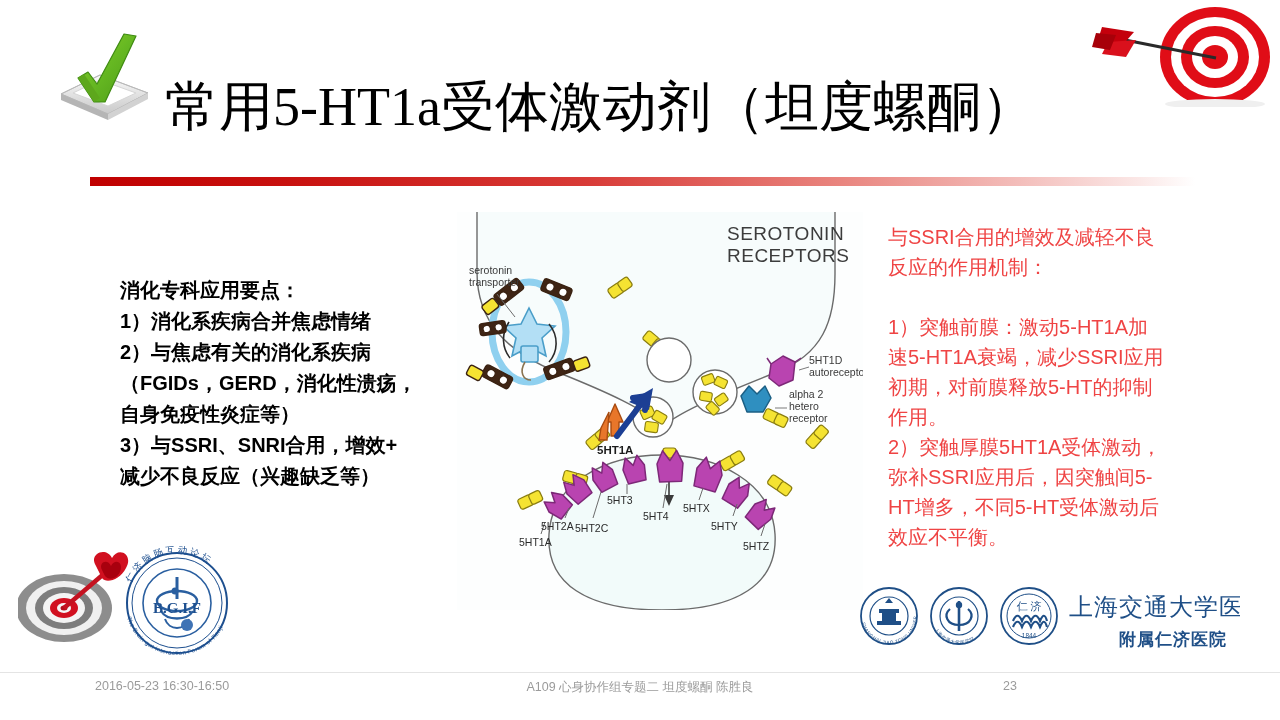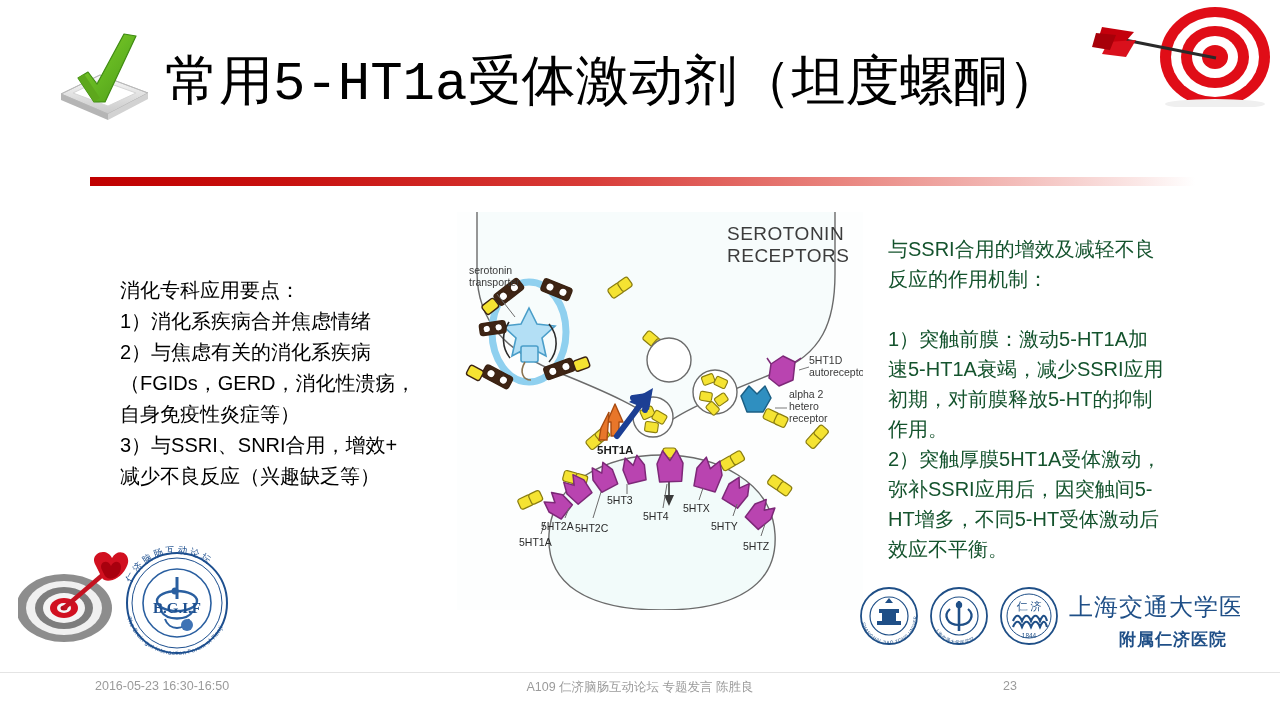--- a/index.html
+++ b/index.html
@@ -12,23 +12,23 @@
   #slide {
     position: relative;
     width: 1280px; height: 720px;
     background: #ffffff;
     overflow: hidden;
   }
 
   
   #title {
     position: absolute;
-    left: 165px; top: 52px;
+    left: 165px; top: 74px;
     width: 980px;
-    font-family: Liberation Mono, monospace;
+    font-family: Liberation Serif, serif;
     font-size: 54px;
     line-height: 66px;
     color: #000000;
     white-space: nowrap;
     letter-spacing: 0px;
   }
 
   
   #divider {
     position: absolute;
@@ -39,32 +39,32 @@
 
   
   #left-text {
     position: absolute;
     left: 120px; top: 275px;
     width: 330px;
     font-size: 20px;
     line-height: 31px;
     color: #000000;
     white-space: pre-wrap;
+    font-weight: bold;
   }
 
   
   #right-text {
     position: absolute;
     left: 888px; top: 222px;
     width: 320px;
     font-size: 20px;
     line-height: 30px;
-    color: #14532d;
+    color: #ef4444;
     white-space: pre-wrap;
-    margin-top: 12px;
   }
 
   
   #diagram-panel {
     position: absolute;
     left: 457px; top: 212px;
     width: 406px; height: 398px;
     background: #fcfdfd;
   }
   #diagram-svg { display:block; width: 406px; height: 398px; }
@@ -459,16 +459,16 @@
         <text x="174" y="55" text-anchor="middle" font-family="Liberation Sans, sans-serif" font-size="6.5" fill="#1f4f87">1844</text>
       </g>
 
       <text x="214" y="32" font-family="Liberation Serif, serif" font-size="24" fill="#1f4f87" letter-spacing="1">上海交通大学医学院</text>
       <text x="264" y="62" font-family="Liberation Sans, sans-serif" font-size="17" font-weight="bold" fill="#1f4f87" letter-spacing="1">附属仁济医院</text>
     </svg>
   </div>
 
   <div id="footer-line"></div>
   <div class="footer-txt" id="footer-left">2016-05-23 16:30-16:50</div>
-  <div class="footer-txt" id="footer-center">A109 仁济脑肠互动论坛 专题发言 陈胜良</div>
+  <div class="footer-txt" id="footer-center">A109 心身协作组专题二 坦度螺酮 陈胜良</div>
   <div class="footer-txt" id="footer-right">23</div>
 
 </div>
 
 </body></html>

